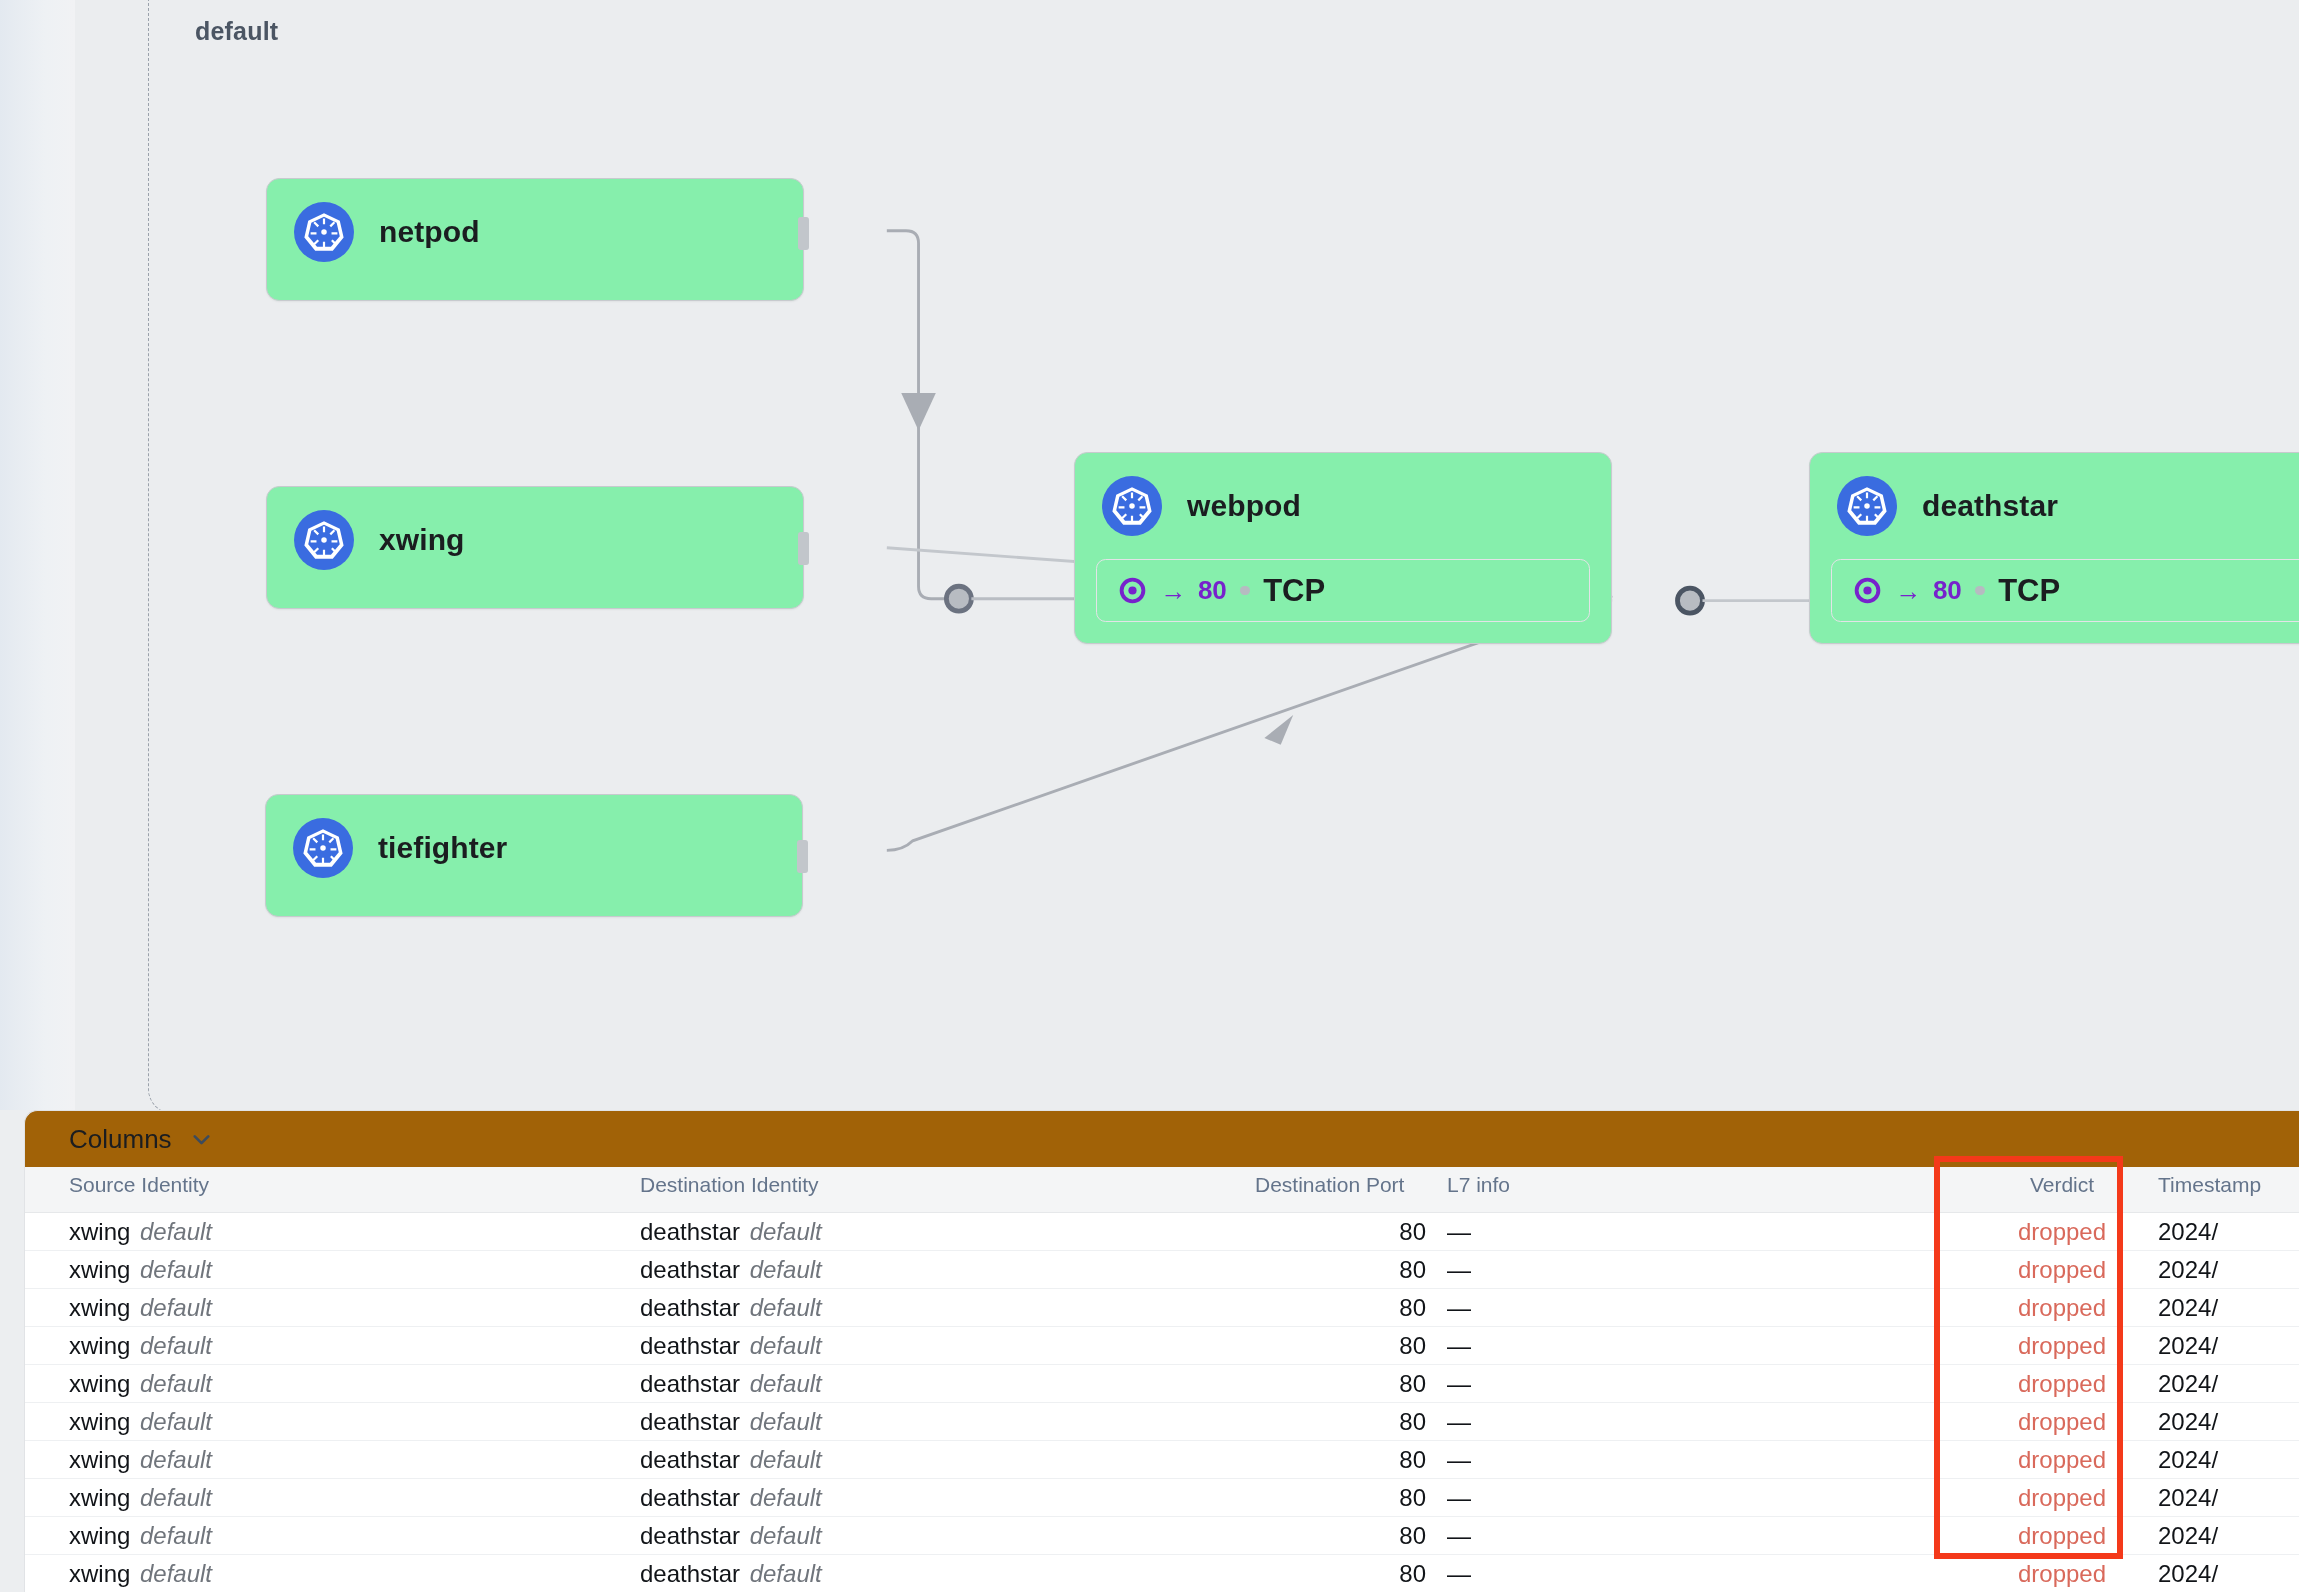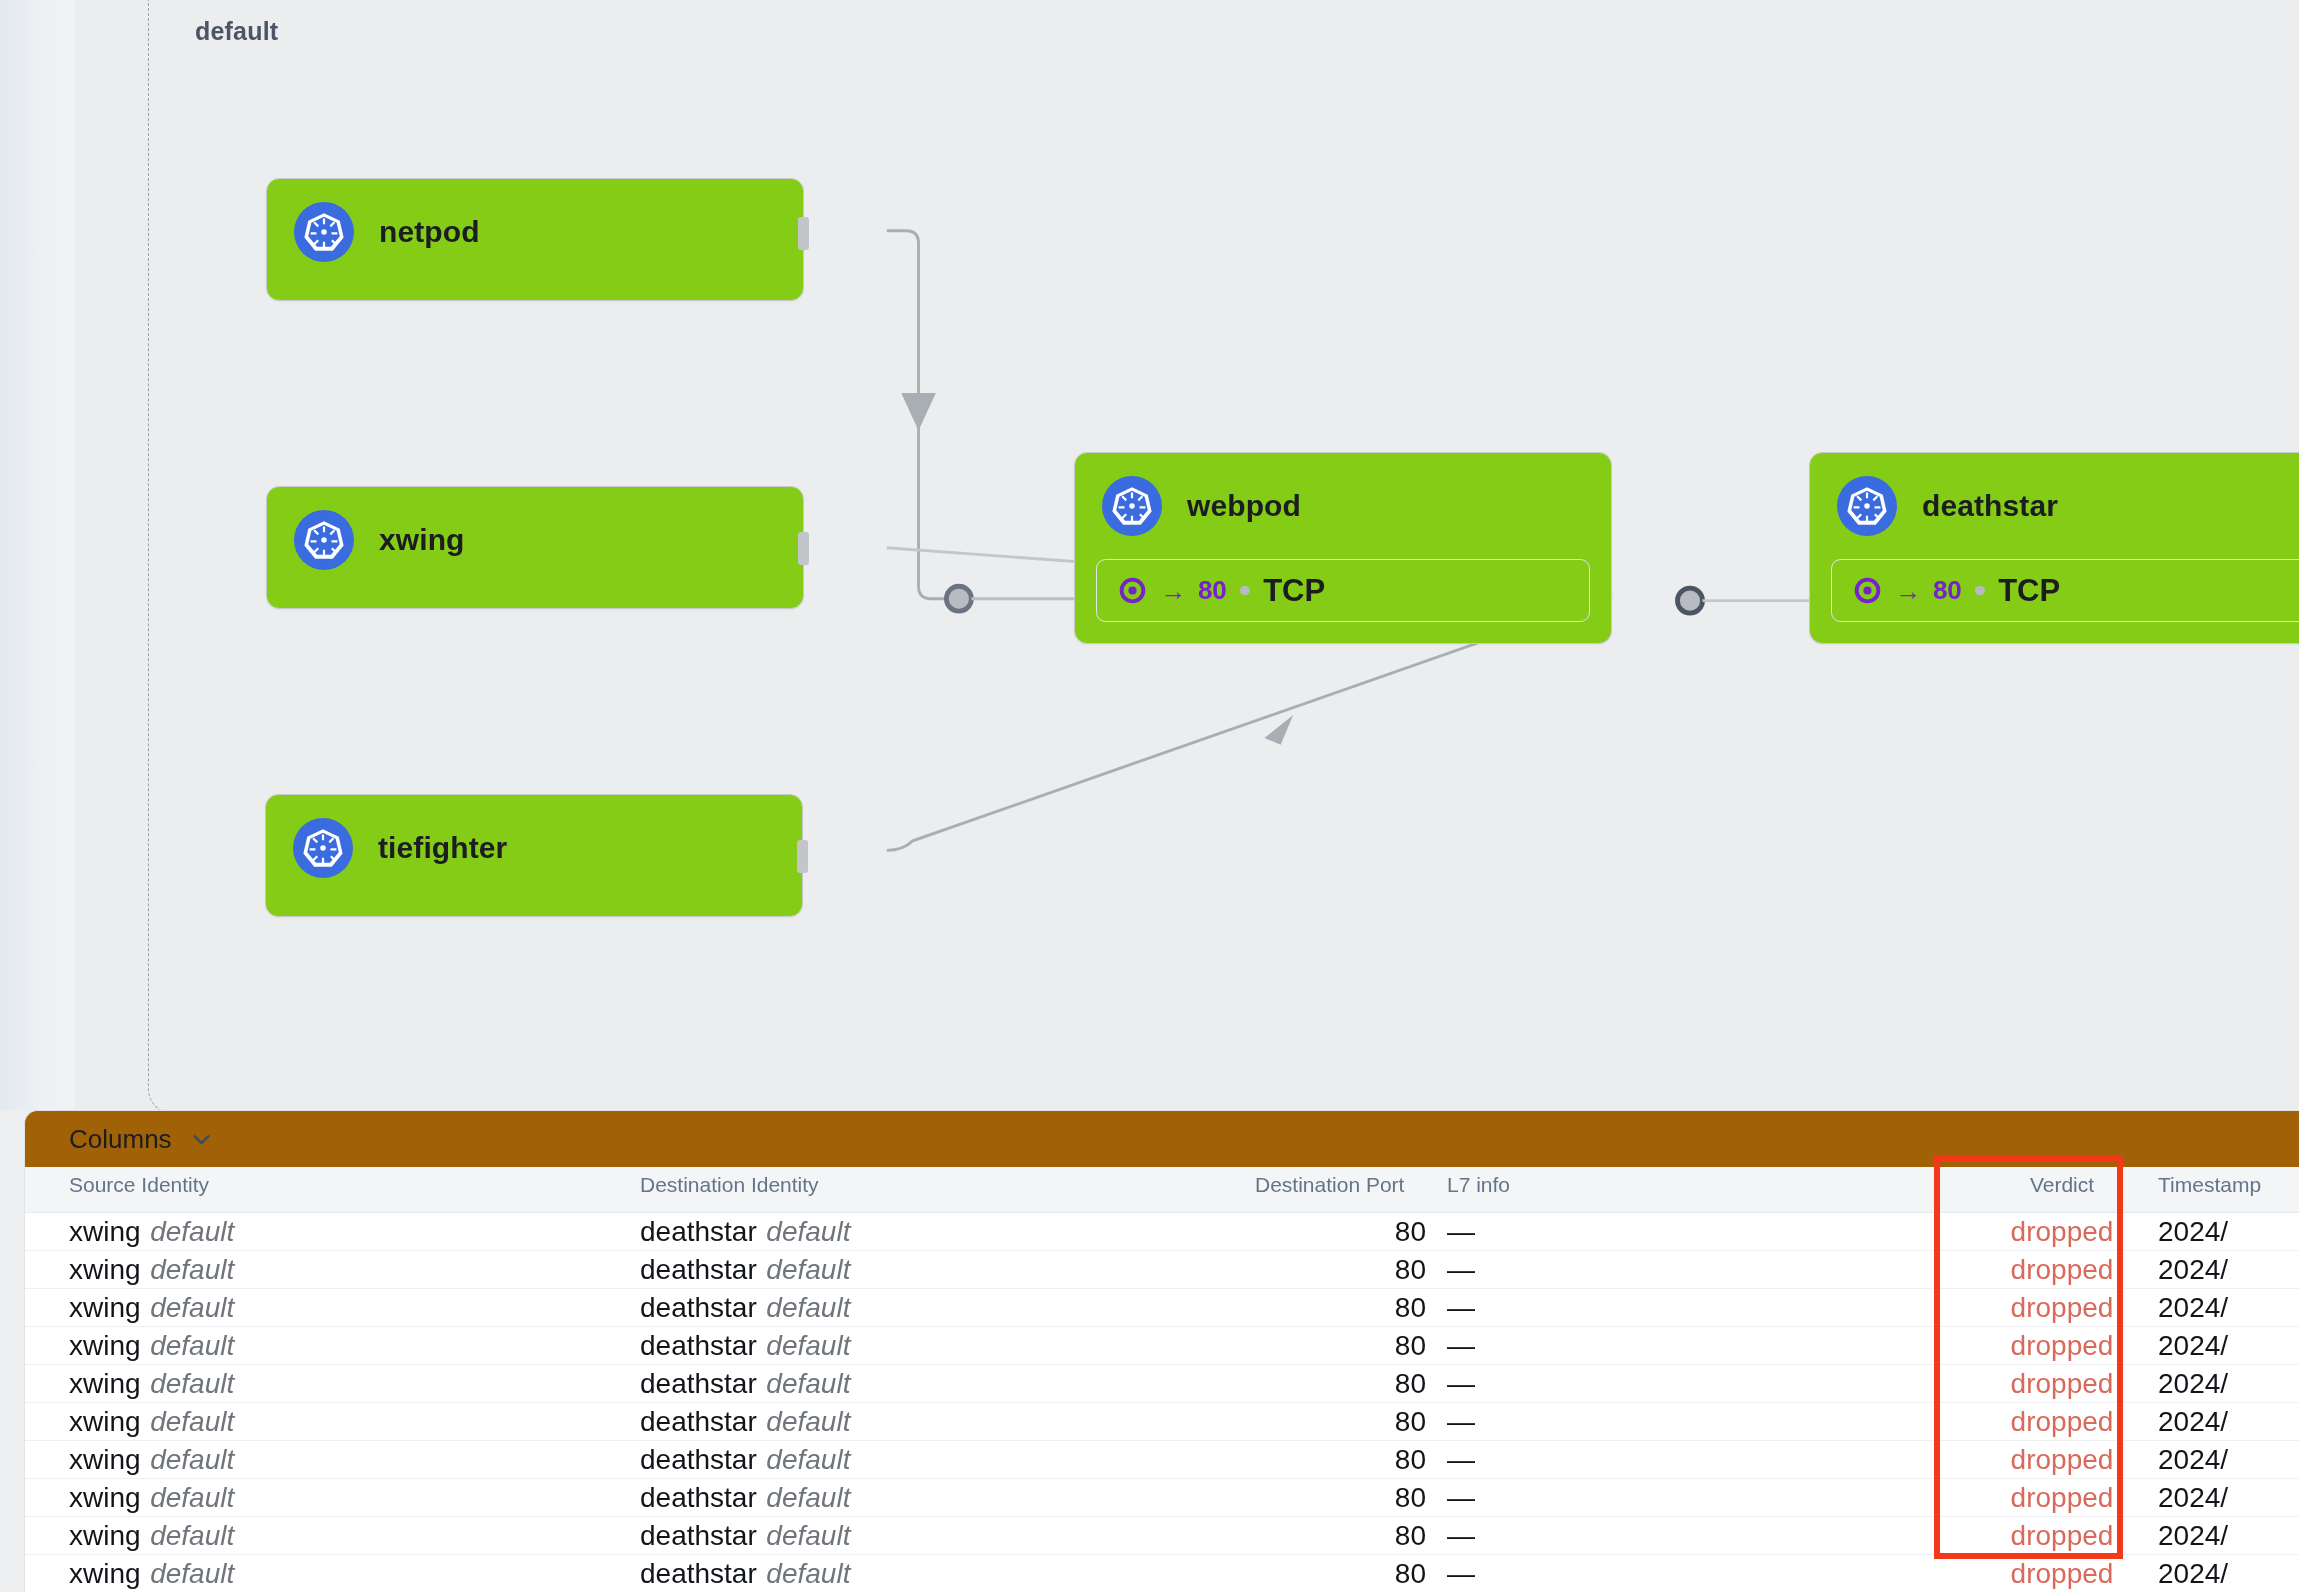--- a/index.html
+++ b/index.html
@@ -36,21 +36,21 @@
     font-size: 25px; font-weight: bold; color: #4b5563;
     letter-spacing: 0.2px;
   }
 
   
   svg.edges { position: absolute; left: 0; top: 0; width: 2300px; height: 1110px; }
 
   
   .node {
     position: absolute;
-    background: #84cc16;
+    background: #86efac;
     border: 1.4px solid #c7cace;
     border-radius: 13.4px;
     box-shadow: 0 1px 1.9px rgba(0,0,0,.05);
   }
   .node-head { display: flex; align-items: center; padding: 23px 27px; }
   .k8s-logo {
     width: 60px; height: 60px; border-radius: 50%;
     background: #3a6ce0; flex: 0 0 60px;
     display: flex; align-items: center; justify-content: center;
   }
@@ -93,21 +93,21 @@
   }
   .columns-label { font-size: 26px; color: #1b1d20; }
   .chev { margin-left: 17.3px; display: flex; align-items: center; }
 
   table.flows { width: 100%; border-collapse: collapse; table-layout: fixed; }
   table.flows th {
     text-align: left; font-size: 21px; font-weight: normal; color: #64748b;
     padding: 5.8px 0 15.4px 0; background: #f4f5f6;
   }
   table.flows td {
-    font-size: 28px; color: #111418; padding: 0; height: 38px;
+    font-size: 24px; color: #111418; padding: 0; height: 38px;
     border-top: 1px solid #eef0f2; background: #ffffff;
   }
   tr.head-row th { border-bottom: 1px solid #e6e8ea; }
   .c-src   { width: 615px; padding-left: 44px !important; }
   .c-dst   { width: 615px; }
   .c-port  { width: 192px; text-align: right; padding-right: 21px !important; }
   .c-l7    { width: 519px; margin-left: 12px; }
   .c-verd  { width: 192px; text-align: center !important; }
   .c-time  { width: 173px; }
   .ns-ital { font-style: italic; color: #70757c; margin-left: 9.6px; }

